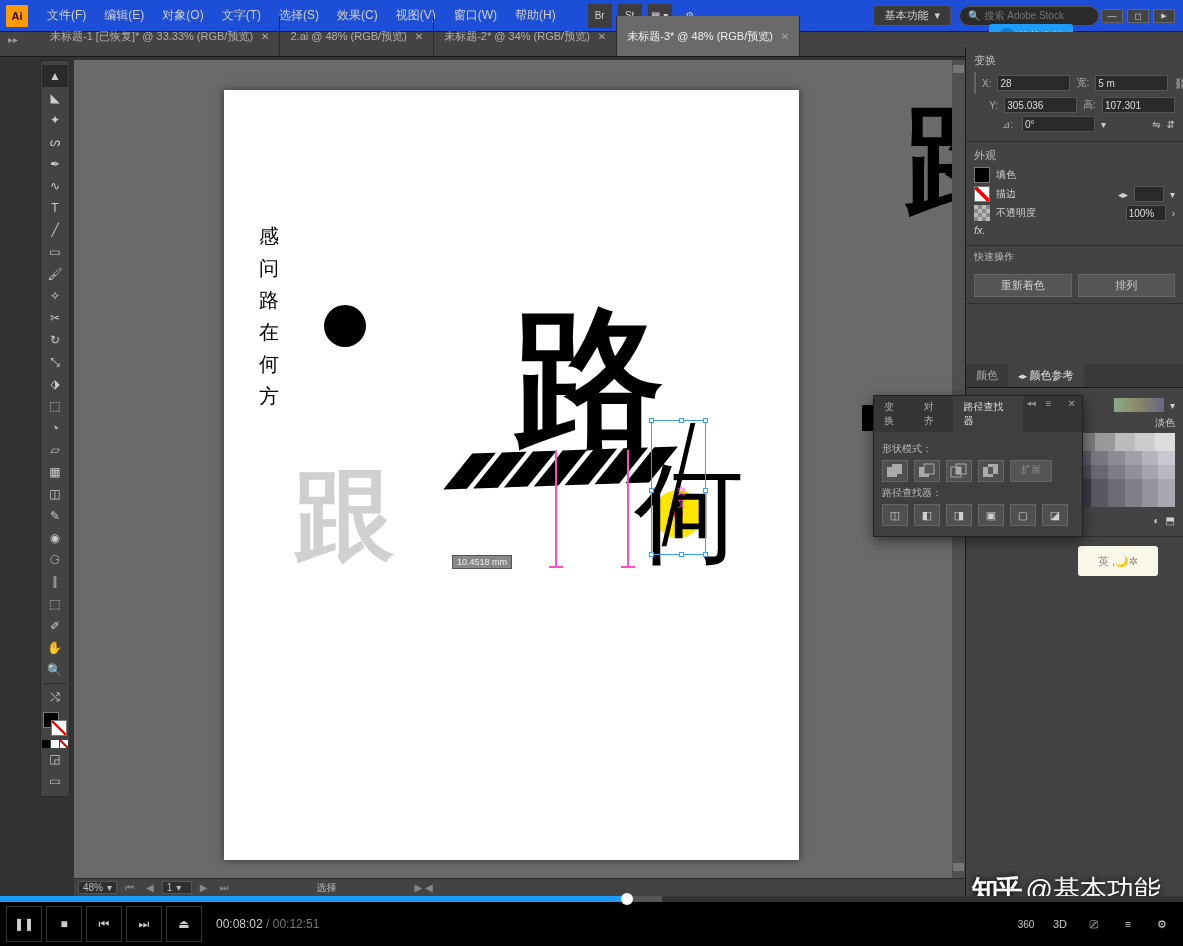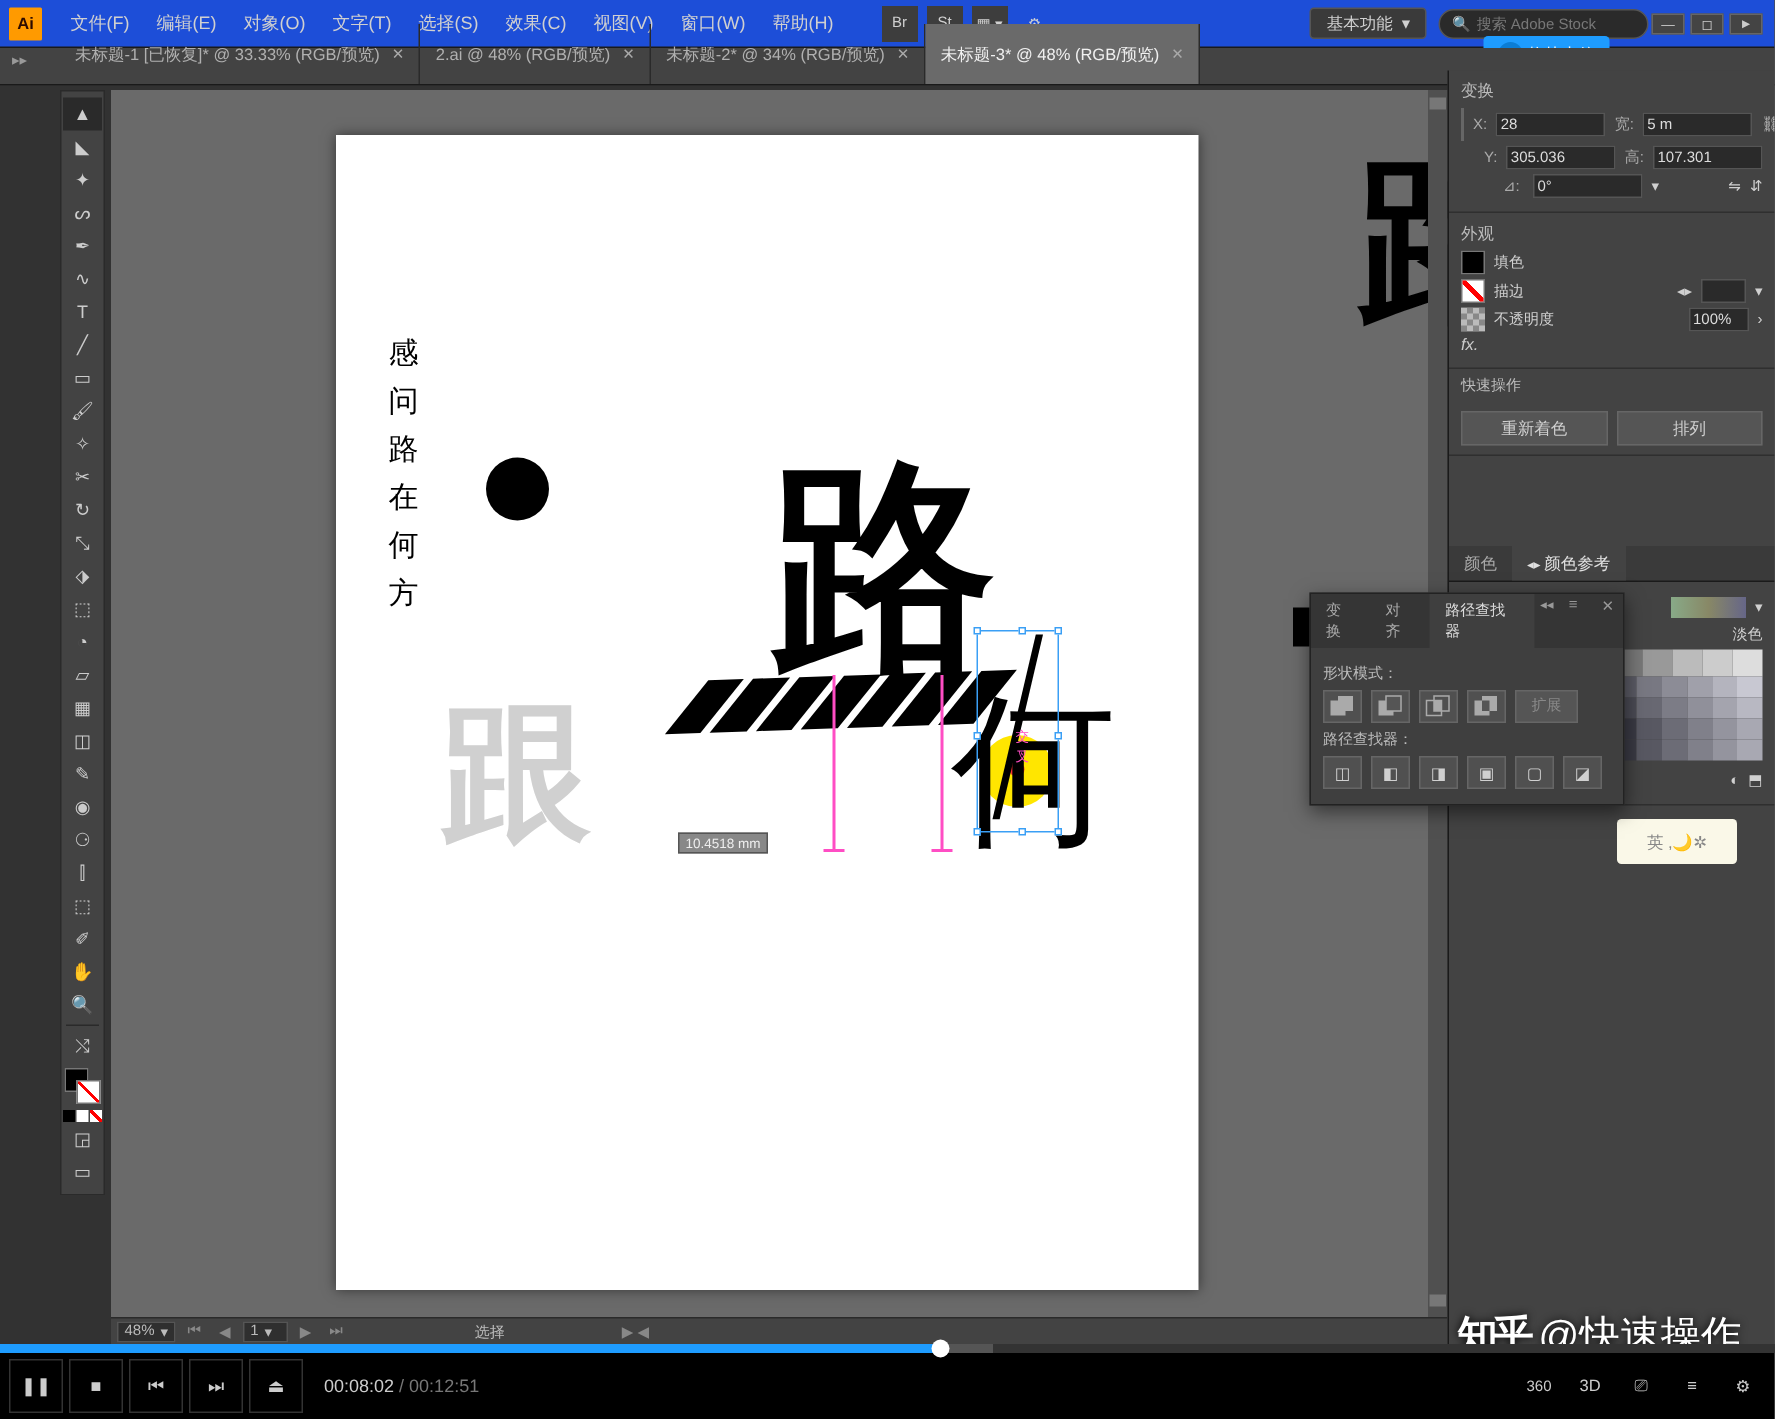--- a/index.html
+++ b/index.html
@@ -530,21 +530,21 @@
 </div>
 
 <div class="small-float">
   <span>英 ,</span>
     <span>🌙</span>
     <span>✲</span>
 </div>
 
 <div class="watermark">
   <span class="zh">知乎</span>
-  <span>@快速操作</span>
+  <span>@基本功能</span>
 </div>
 
 <div class="player">
   <div class="progress">
     <div class="prog-fill"></div>
       <div class="prog-buf"></div>
       <div class="prog-hd"></div>
   </div>
   <div class="controls">
     <div class="pbtn">❚❚</div>

